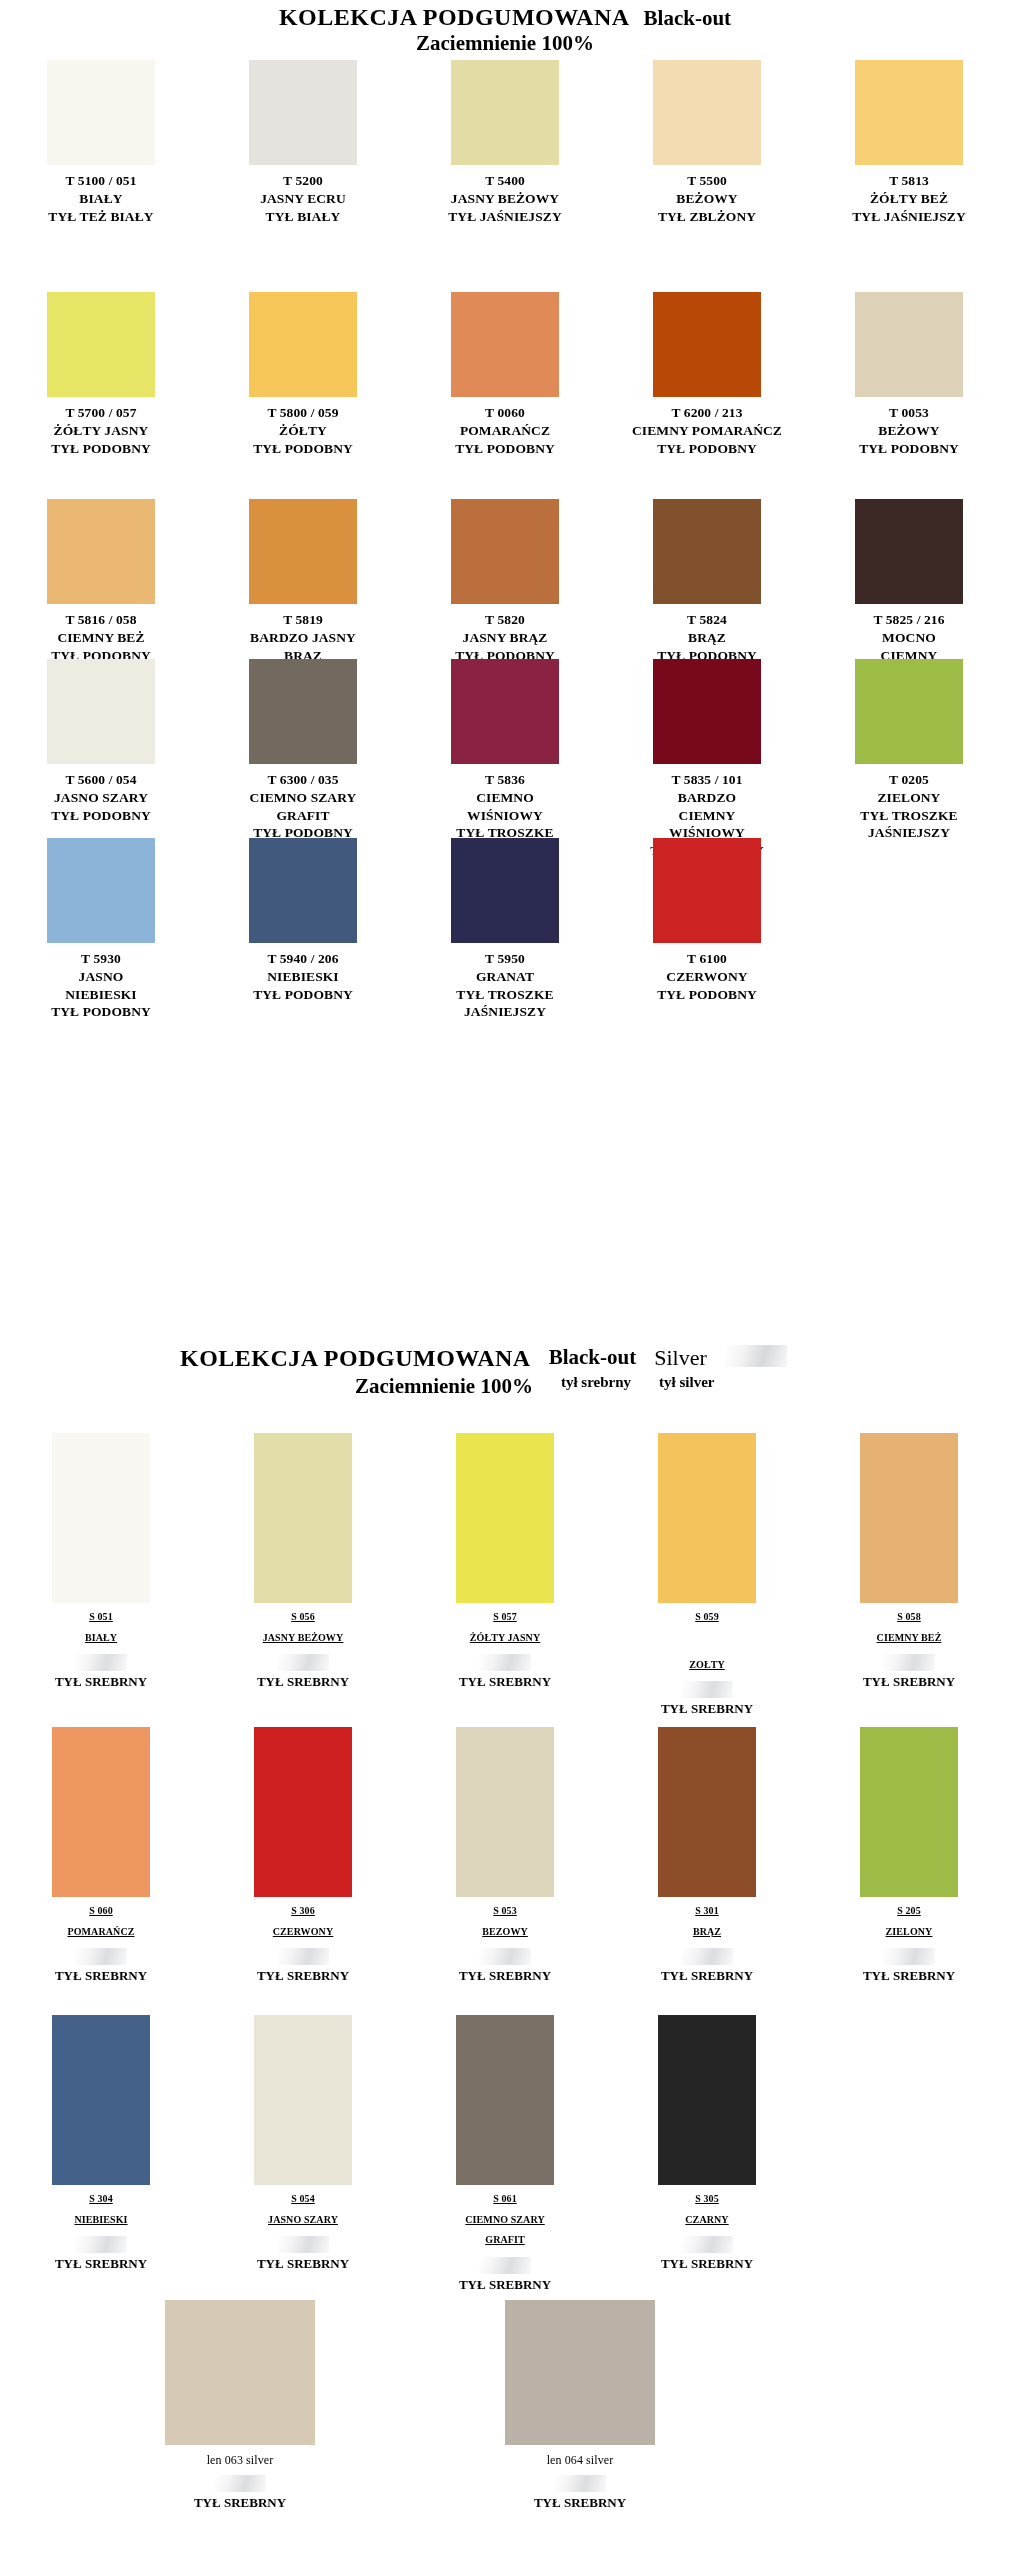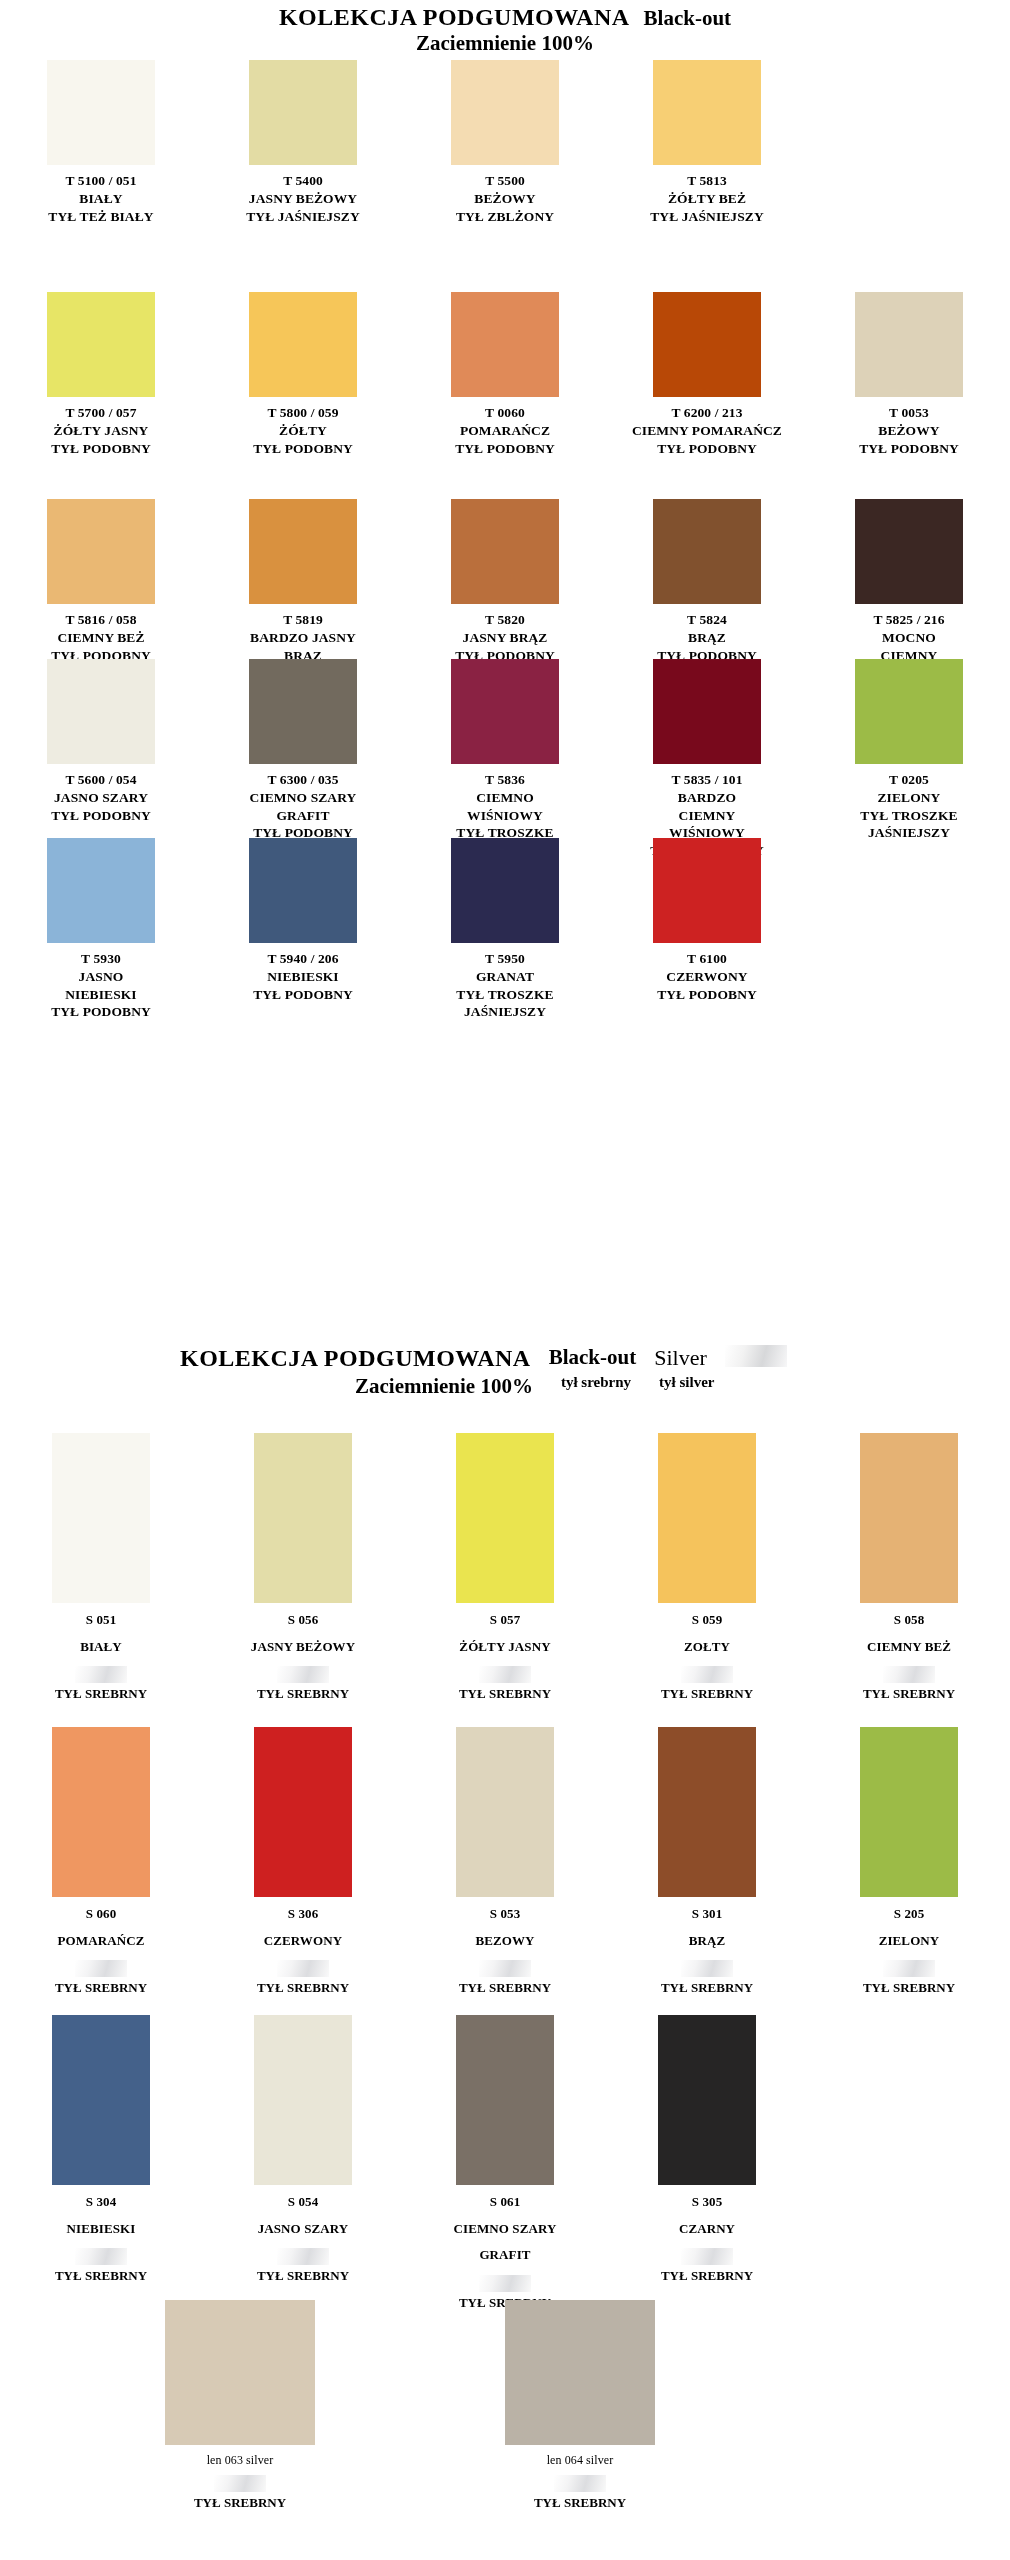--- a/index.html
+++ b/index.html
@@ -121,23 +121,24 @@
   .caption {
     text-align: center;
     font-size: 13.5px;
     font-weight: bold;
     line-height: 1.32;
     margin-top: 7px;
     letter-spacing: 0.1px;
     white-space: pre-line;
   }
   .caption.s {
-    font-size: 13px;
+    font-size: 10px;
     line-height: 2.05;
     margin-top: 4px;
+    text-decoration: underline;
   }
   .caption.linen {
     font-size: 12px;
     margin-top: 8px;
     font-weight: normal;
   }
   .back-chip {
     width: 52px;
     height: 17px;
     background: linear-gradient(105deg,#ffffff 0%,#f4f4f5 28%,#dcdde0 60%,#fafafa 100%);
@@ -160,20 +161,24 @@
   </div>
   <div class="hdr-line2">
     <span class="hdr-sub">Zaciemnienie 100%</span>
   </div>
 </div>
 
 <div class="row" id="bo-row-0" style="top:60px;">
     <div class="cell">
       <div class="swatch" style="background: rgb(248, 246, 238);"></div>
       <div class="caption"><div>T 5100 / 051</div><div style="white-space: pre-line;">BIAŁY</div><div class="caption" style="margin-top: 0px; white-space: pre-line;">TYŁ TEŻ BIAŁY</div></div>
+    </div>
+    <div class="cell">
+      <div class="swatch" style="background: rgb(230, 227, 222);"></div>
+      <div class="caption"><div>T 5200</div><div style="white-space: pre-line;">JASNY ECRU</div><div class="caption" style="margin-top: 0px; white-space: pre-line;">TYŁ BIAŁY</div></div>
     </div>
     <div class="cell">
       <div class="swatch" style="background: rgb(227, 220, 164);"></div>
       <div class="caption"><div>T 5400</div><div style="white-space: pre-line;">JASNY BEŻOWY</div><div class="caption" style="margin-top: 0px; white-space: pre-line;">TYŁ JAŚNIEJSZY</div></div>
     </div>
     <div class="cell">
       <div class="swatch" style="background: rgb(244, 220, 178);"></div>
       <div class="caption"><div>T 5500</div><div style="white-space: pre-line;">BEŻOWY</div><div class="caption" style="margin-top: 0px; white-space: pre-line;">TYŁ ZBLŻONY</div></div>
     </div>
     <div class="cell">
@@ -305,21 +310,21 @@
       <div class="back-label">TYŁ SREBRNY</div>
     </div>
     <div class="cell">
       <div class="swatch tall" style="background: rgb(234, 228, 79);"></div>
       <div class="caption s"><div>S 057</div><div style="white-space: pre-line;">ŻÓŁTY JASNY</div></div>
       <div class="back-chip"></div>
       <div class="back-label">TYŁ SREBRNY</div>
     </div>
     <div class="cell">
       <div class="swatch tall" style="background: rgb(245, 195, 92);"></div>
-      <div class="caption s"><div>S 059</div><div style="white-space: pre-line;">ZOŁTY</div></div>
+      <div class="caption s"><div>S 059</div><div style="white-space: pre-line; margin-top: 27px;">ZOŁTY</div></div>
       <div class="back-chip"></div>
       <div class="back-label">TYŁ SREBRNY</div>
     </div>
     <div class="cell">
       <div class="swatch tall" style="background: rgb(229, 178, 116);"></div>
       <div class="caption s"><div>S 058</div><div style="white-space: pre-line;">CIEMNY BEŻ</div></div>
       <div class="back-chip"></div>
       <div class="back-label">TYŁ SREBRNY</div>
     </div>
   </div>

